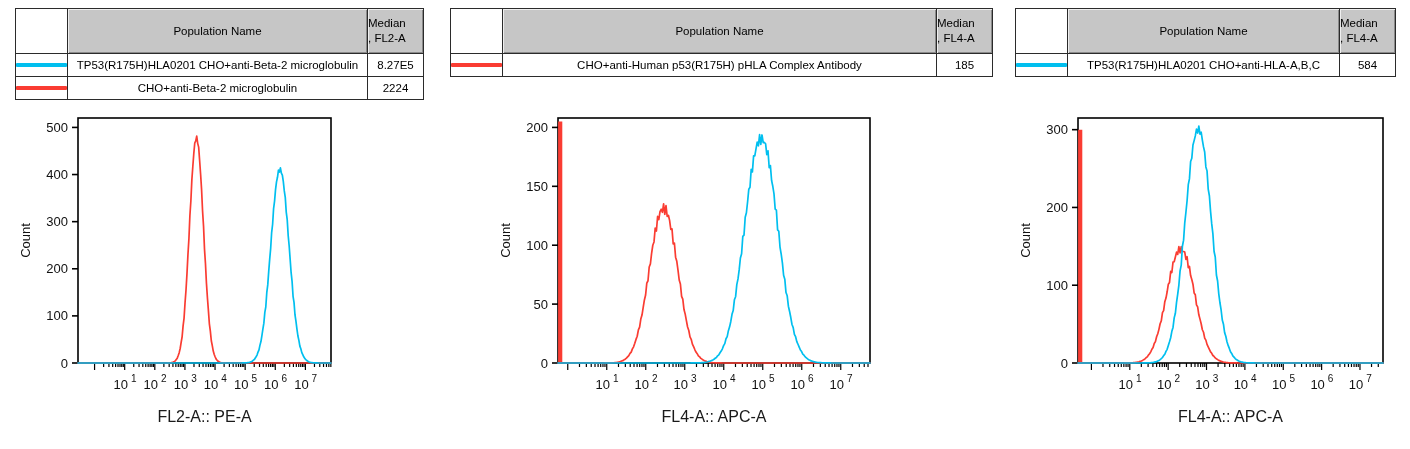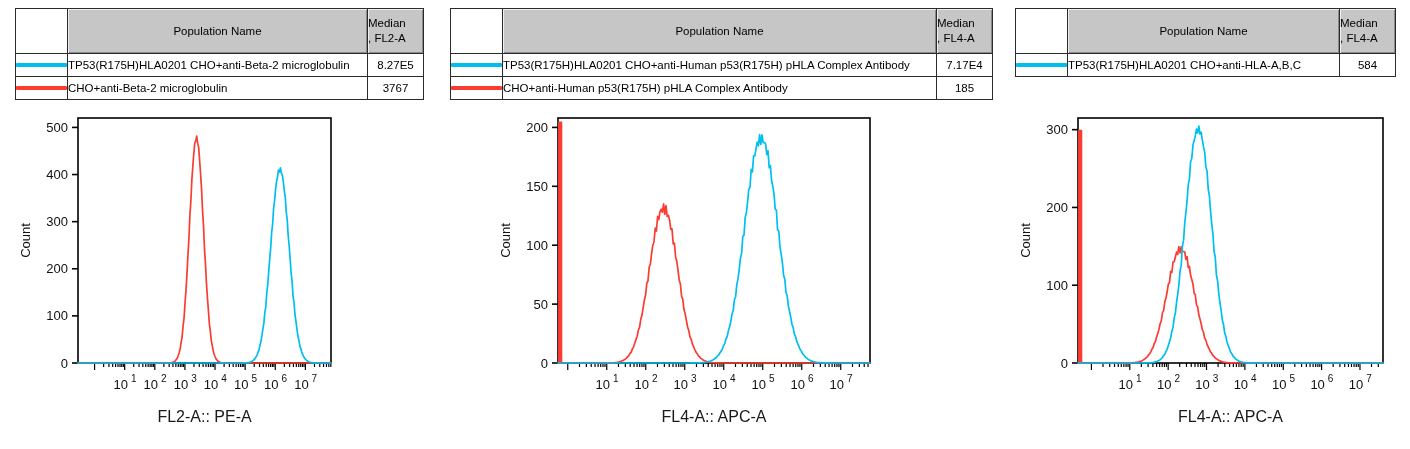--- a/index.html
+++ b/index.html
@@ -42,21 +42,21 @@
     padding-left:3px;
     line-height:1.32;
   }
   .hd-median span{display:block;}
   .lt-row td{height:22px;}
   .swatch-cell{padding:0 4px;}
   .swatch{
     display:block;width:100%;height:4px;border-radius:1px;
   }
   .pop-cell{
-    text-align:left;padding-left:4px;
+    text-align:center;padding-left:4px;
     white-space:nowrap;overflow:hidden;margin-left:16px;
   }
   .med-cell{
     text-align:center;padding-right:4px;
   }
 
   
   .plot-wrap{position:absolute;}
   .plot-svg{display:block;}
   .axis-caption{
@@ -95,21 +95,21 @@
                 <span class="swatch" style="background: rgb(0, 191, 239);"></span>
               </td>
               <td class="pop-cell">TP53(R175H)HLA0201 CHO+anti-Beta-2 microglobulin</td>
               <td class="med-cell">8.27E5</td>
             </tr>
             <tr class="lt-row">
               <td class="swatch-cell">
                 <span class="swatch" style="background: rgb(250, 60, 50);"></span>
               </td>
               <td class="pop-cell">CHO+anti-Beta-2 microglobulin</td>
-              <td class="med-cell">3767</td>
+              <td class="med-cell">2224</td>
             </tr>
           </tbody>
         </table>
         <div class="plot-wrap" style="left: 16px; top: 104px;">
           <svg width="331" height="311" class="plot-svg" viewBox="0 0 331 311">
             <g transform="translate(62,14)">
               <rect x="0" y="0" width="253" height="245" fill="none" stroke="#000000" stroke-width="1.6"></rect>
               <line x1="-6" y1="245" x2="0" y2="245" stroke="#000000" stroke-width="1.6"></line>
               <text x="-10" y="249.5" text-anchor="end" font-size="13" fill="#111" font-family="&quot;Liberation Sans&quot;,sans-serif">0</text>
               <line x1="-6" y1="197.8846153846154" x2="0" y2="197.8846153846154" stroke="#000000" stroke-width="1.6"></line>
@@ -227,27 +227,20 @@
               <td class="hd-name">Population Name</td>
               <td class="hd-median">
                 <span>Median</span>
                 <span>, FL4-A</span>
               </td>
             </tr>
           </thead>
           <tbody>
             <tr class="lt-row">
               <td class="swatch-cell">
-                <span class="swatch" style="background: rgb(0, 191, 239);"></span>
-              </td>
-              <td class="pop-cell">TP53(R175H)HLA0201 CHO+anti-Human p53(R175H) pHLA Complex Antibody</td>
-              <td class="med-cell">7.17E4</td>
-            </tr>
-            <tr class="lt-row">
-              <td class="swatch-cell">
                 <span class="swatch" style="background: rgb(250, 60, 50);"></span>
               </td>
               <td class="pop-cell">CHO+anti-Human p53(R175H) pHLA Complex Antibody</td>
               <td class="med-cell">185</td>
             </tr>
           </tbody>
         </table>
         <div class="plot-wrap" style="left: 496px; top: 104px;">
           <svg width="390" height="311" class="plot-svg" viewBox="0 0 390 311">
             <g transform="translate(62,14)">

